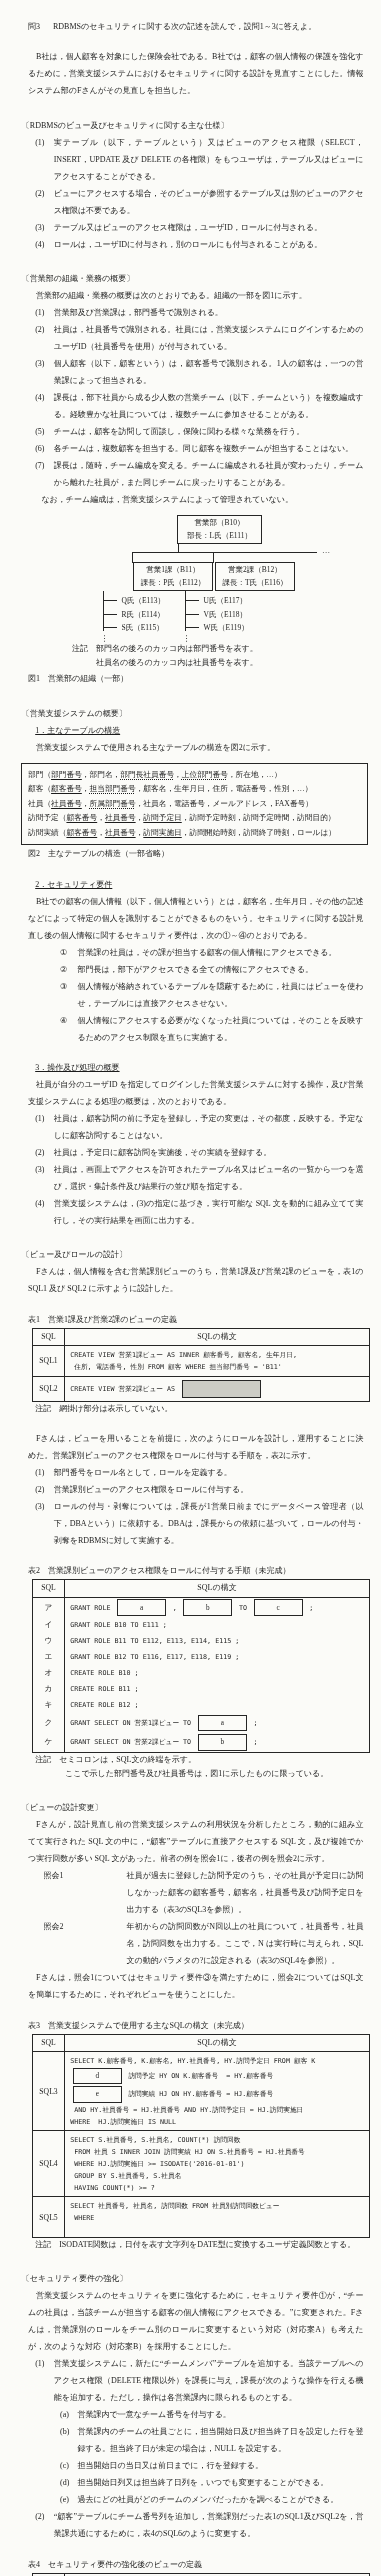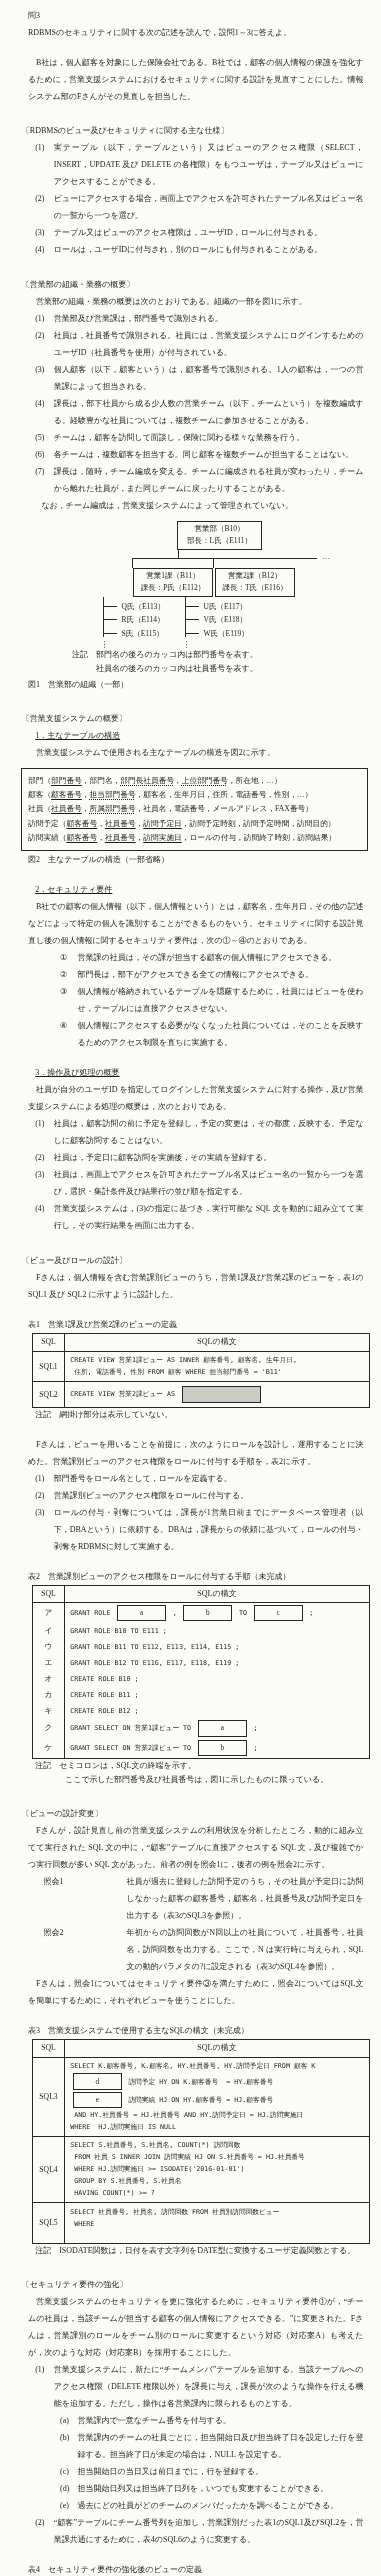--- a/index.html
+++ b/index.html
@@ -3,21 +3,21 @@
 <meta charset="utf-8">
 <style>
   html,body{margin:0;padding:0;}
   body{
     width:381px;height:3063px;overflow:hidden;
     background:#fbfbf8;color:#1c1c1c;
     font-family:"Liberation Serif","DejaVu Serif",serif;
     font-size:8px;
   }
   .page{padding:8.2px 17.5px 0 28px;position:relative;}
-  .qheader{display:flex;gap:1px;line-height:15.5px;margin-top:0;flex-direction:column;}
+  .qheader{display:flex;gap:13px;line-height:15.5px;margin-top:11px;}
   .para{line-height:17px;text-align:justify;margin:0;}
   .ind{text-indent:1em;}
   .mt1{margin-top:7.2px;} .mt2{margin-top:13.4px;} .mt3{margin-top:17.5px;}
   .bhead{margin-left:-6.2px;line-height:17px;}
   .item{display:flex;line-height:17px;margin-left:7.2px;}
   .item .num{flex:0 0 18.5px;}
   .item .txt{flex:1;text-align:justify;}
   .subitem{display:flex;line-height:17px;margin-left:32px;}
   .subitem .num{flex:0 0 17.5px;}
   .subitem .txt{flex:1;text-align:justify;}
@@ -76,21 +76,21 @@
 
   <p class="para ind mt2">B社は，個人顧客を対象にした保険会社である。B社では，顧客の個人情報の保護を強化するために，営業支援システムにおけるセキュリティに関する設計を見直すことにした。情報システム部のFさんがその見直しを担当した。</p>
 
   <div class="bhead mt3">〔RDBMSのビュー及びセキュリティに関する主な仕様〕</div>
   <div class="item">
       <span class="num">(1)</span>
       <span class="txt">実テーブル（以下，テーブルという）又はビューのアクセス権限（SELECT，INSERT，UPDATE 及び DELETE の各権限）をもつユーザは，テーブル又はビューにアクセスすることができる。</span>
     </div>
   <div class="item">
       <span class="num">(2)</span>
-      <span class="txt">ビューにアクセスする場合，画面上でアクセスを許可されたテーブル名又はビュー名の一覧から一つを選び。</span>
+      <span class="txt">ビューにアクセスする場合，そのビューが参照するテーブル又は別のビューのアクセス権限は不要である。</span>
     </div>
   <div class="item">
       <span class="num">(3)</span>
       <span class="txt">テーブル又はビューのアクセス権限は，ユーザID，ロールに付与される。</span>
     </div>
   <div class="item">
       <span class="num">(4)</span>
       <span class="txt">ロールは，ユーザIDに付与され，別のロールにも付与されることがある。</span>
     </div>
 
@@ -164,21 +164,21 @@
 
   <div class="bhead mt3">〔営業支援システムの概要〕</div>
   <div class="numtitle">1．主なテーブルの構造</div>
   <p class="para ind">営業支援システムで使用される主なテーブルの構造を図2に示す。</p>
 
   <div class="fig2 mt1">
     <div><span>部門（</span><span class="u-s">部門番号</span><span>，部門名，</span><span class="u-d">部門長社員番号</span><span>，</span><span class="u-d">上位部門番号</span><span>，所在地，…）</span></div>
     <div><span>顧客（</span><span class="u-s">顧客番号</span><span>，</span><span class="u-d">担当部門番号</span><span>，顧客名，生年月日，住所，電話番号，性別，…）</span></div>
     <div><span>社員（</span><span class="u-s">社員番号</span><span>，</span><span class="u-d">所属部門番号</span><span>，社員名，電話番号，メールアドレス，FAX番号）</span></div>
     <div><span>訪問予定（</span><span class="u-s">顧客番号</span><span>，</span><span class="u-s">社員番号</span><span>，</span><span class="u-s">訪問予定日</span><span>，訪問予定時刻，訪問予定時間，訪問目的）</span></div>
-    <div><span>訪問実績（</span><span class="u-s">顧客番号</span><span>，</span><span class="u-s">社員番号</span><span>，</span><span class="u-s">訪問実施日</span><span>，ロールの付与，訪問終了時刻，訪問結果）</span></div>
+    <div><span>訪問実績（</span><span class="u-s">顧客番号</span><span>，</span><span class="u-s">社員番号</span><span>，</span><span class="u-s">訪問実施日</span><span>，訪問開始時刻，訪問終了時刻，ロールは）</span></div>
   </div>
   <div class="tcap">図2　主なテーブルの構造（一部省略）</div>
 
   <div class="numtitle mt2">2．セキュリティ要件</div>
   <p class="para ind">B社での顧客の個人情報（以下，個人情報という）とは，顧客名，生年月日，その他の記述などによって特定の個人を識別することができるものをいう。セキュリティに関する設計見直し後の個人情報に関するセキュリティ要件は，次の①～④のとおりである。</p>
   <div class="subitem">
       <span class="num">①</span>
       <span class="txt">営業課の社員は，その課が担当する顧客の個人情報にアクセスできる。</span>
     </div>
   <div class="subitem">

